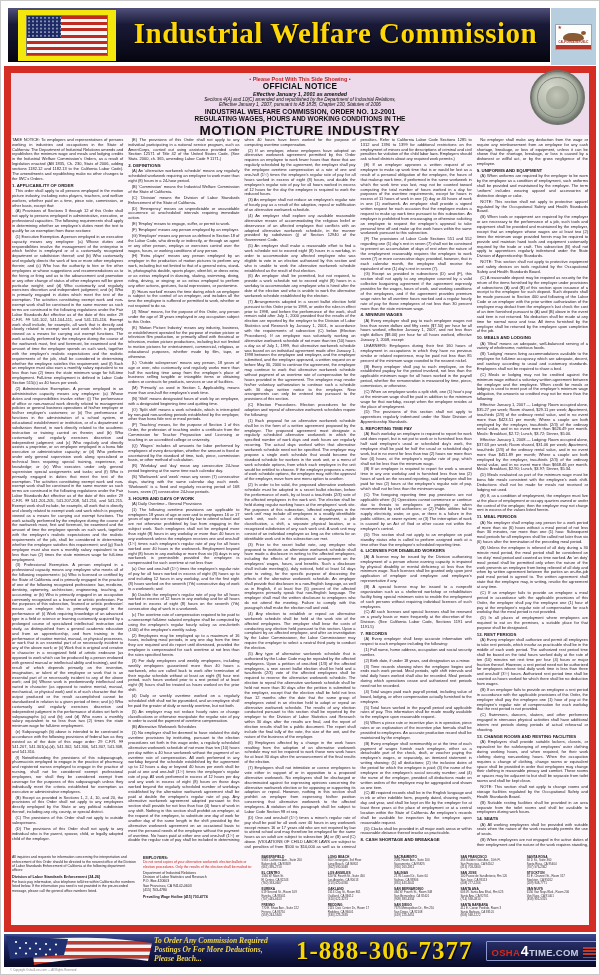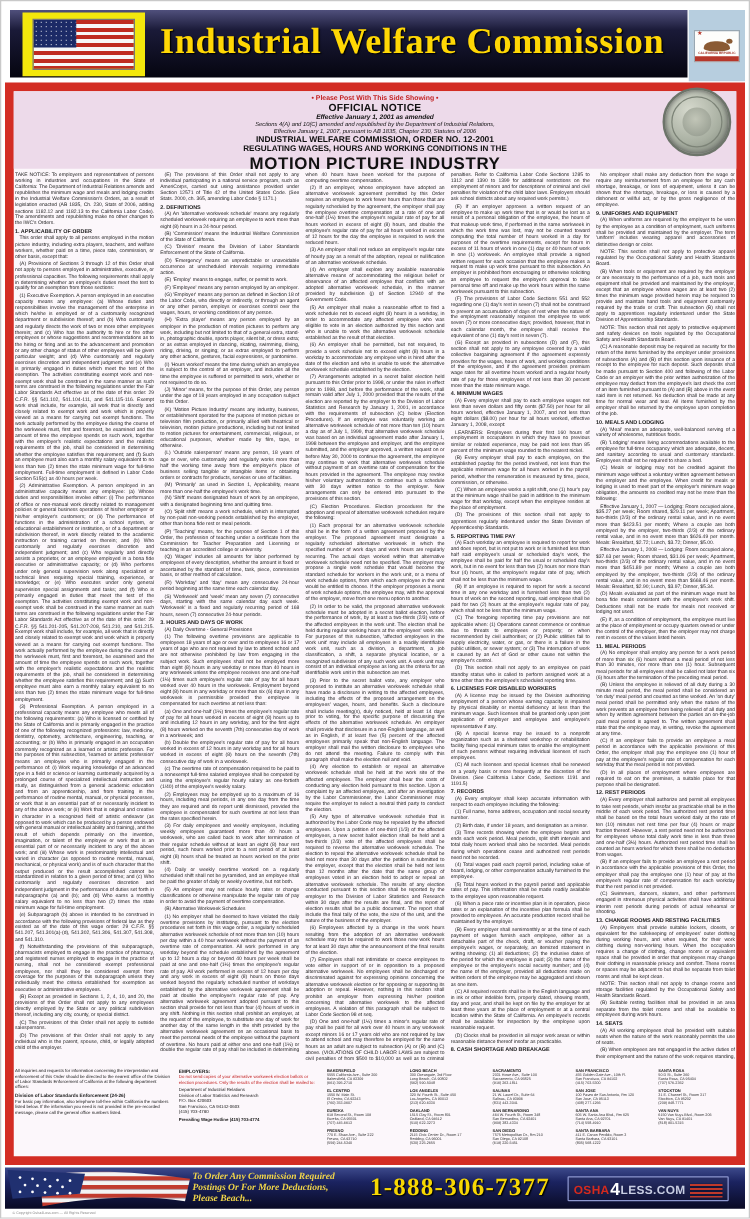--- a/index.html
+++ b/index.html
@@ -1,21 +1,21 @@
 <!DOCTYPE html>
 <html><head>
 <meta charset="utf-8">
 <style>
   html,body{margin:0;padding:0;background:#ffffff;}
   .poster{position:relative;width:600px;height:975px;background:#fff;overflow:hidden;
           font-family:"Liberation Sans",sans-serif;box-shadow:inset 0 0 0 1px #c9c9c9;}
   
   .header-bar{position:absolute;left:8px;top:8px;width:542px;height:54px;
               background:linear-gradient(180deg,#50507c 0%,#1a1a38 30%,#05050f 100%);}
-  .poster-title{position:absolute;left:128px;top:17px;width:415px;text-align:left;
+  .poster-title{position:absolute;left:128px;top:17px;width:415px;text-align:center;
                 font-family:"Liberation Serif",serif;font-weight:bold;font-size:29px;
                 color:#ffd705;letter-spacing:.5px;text-shadow:1px 1px 1px #000;white-space:nowrap;}
   .us-panel{position:absolute;left:18px;top:10px;width:98px;height:51px;background:#f3e70c;
             display:flex;align-items:center;justify-content:center;}
   .us-flag{position:relative;width:82px;height:41px;border:1px solid #777;box-sizing:border-box;
            background:repeating-linear-gradient(180deg,#bf2b20 0 3.1px,#f7f7f7 3.1px 6.2px);}
   .us-canton{position:absolute;left:0;top:0;width:34px;height:22px;background:#1c2a66;
              background-image:radial-gradient(#fff .6px,transparent .8px);background-size:4px 3.6px;}
   .ca-panel{position:absolute;left:551px;top:8px;width:45px;height:57px;background:#b7cedf;
             display:flex;align-items:center;justify-content:center;}
@@ -69,21 +69,21 @@
   .office{margin-bottom:4px;}
   .office .city{font-weight:bold;font-size:6.4px;}
   .office .oline{font-size:5.9px;line-height:1.18;color:#333;}
   
   .banner{position:absolute;left:4px;top:934px;width:592px;height:33px;
           background:linear-gradient(180deg,#3d4a8c 0%,#1b2360 35%,#090a24 100%);
           display:flex;align-items:center;overflow:hidden;}
   .banner-flag{width:150px;height:33px;flex:none;}
   .cta{width:120px;flex:none;color:#f0d54a;font-family:"Liberation Serif",serif;
        font-style:italic;font-weight:bold;font-size:7.6px;line-height:1.18;}
-  .phone{margin-left:22px;flex:none;color:#f7d703;font-weight:bold;font-size:20px;
+  .phone{margin-left:22px;flex:none;color:#f7d703;font-weight:bold;font-size:25px;
          font-family:"Liberation Serif",serif;letter-spacing:1px;text-shadow:1px 1px 1px #000;}
   .logo{margin-left:14px;flex:none;display:flex;align-items:flex-end;padding:2px 4px;
         background:linear-gradient(#272e66,#121539);border:1px solid #8d97cf;border-radius:1px;}
   .logo-osha{color:#d42a1e;font-weight:bold;font-size:9.5px;letter-spacing:.3px;}
   .logo-four{color:#fff;font-weight:bold;font-size:14px;line-height:1;margin:0 .5px;}
   .logo-less{color:#c7cde2;font-weight:bold;font-size:9.5px;letter-spacing:.3px;}
   .logo-stripes{width:26px;height:11px;margin-left:4px;
                 background:repeating-linear-gradient(180deg,#c0392b 0 1.6px,#121539 1.6px 3.2px);}
   .copyright{position:absolute;left:10px;top:968px;font-size:4px;color:#8b8b8b;
              transform:scale(.72);transform-origin:0 0;white-space:nowrap;}
@@ -458,19 +458,19 @@
     </svg>
     <div class="cta">
         <div>To Order Any Commission Required</div>
         <div>Postings Or For More Deductions,</div>
         <div>Please Beach...</div>
       </div>
     <div class="phone">1-888-306-7377</div>
     <div class="logo">
       <span class="logo-osha">OSHA</span>
       <span class="logo-four">4</span>
-      <span class="logo-less">LESS.COM</span>
+      <span class="logo-less">TIME.COM</span>
       <span class="logo-stripes"></span>
     </div>
   </div>
 
   <div class="copyright">© Copyright Osha4Less.com — All Rights Reserved</div>
 </div>
 
 </body></html>

